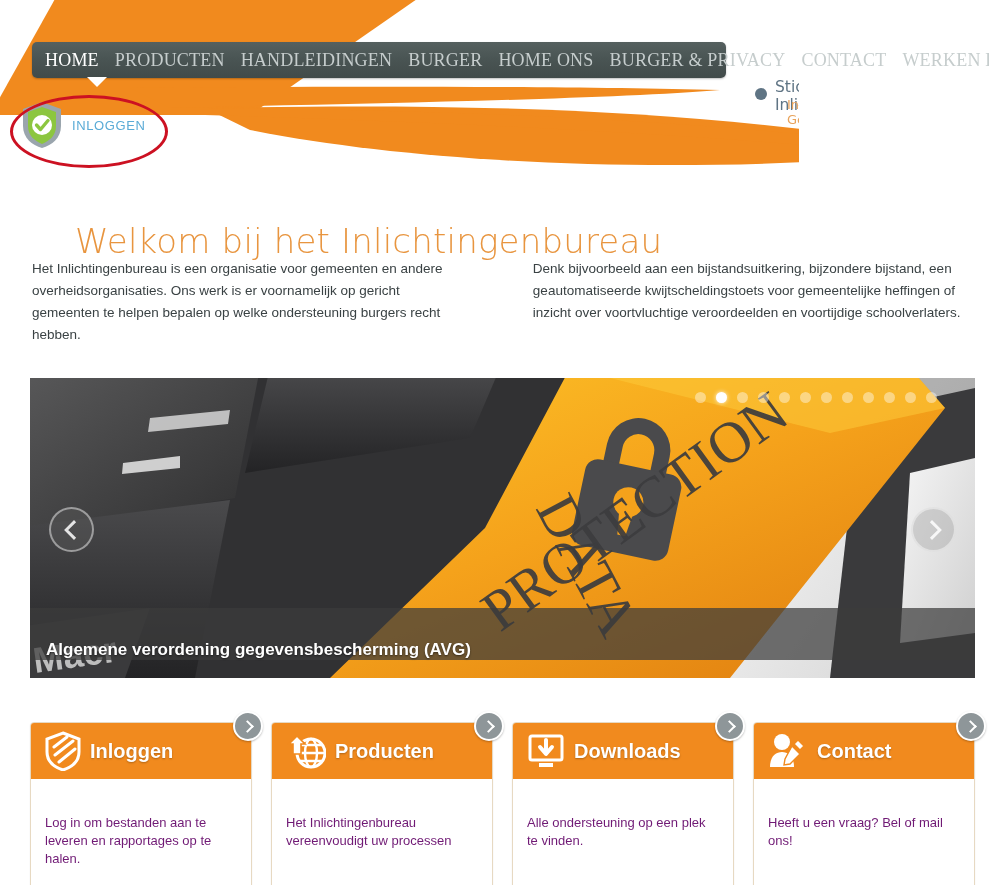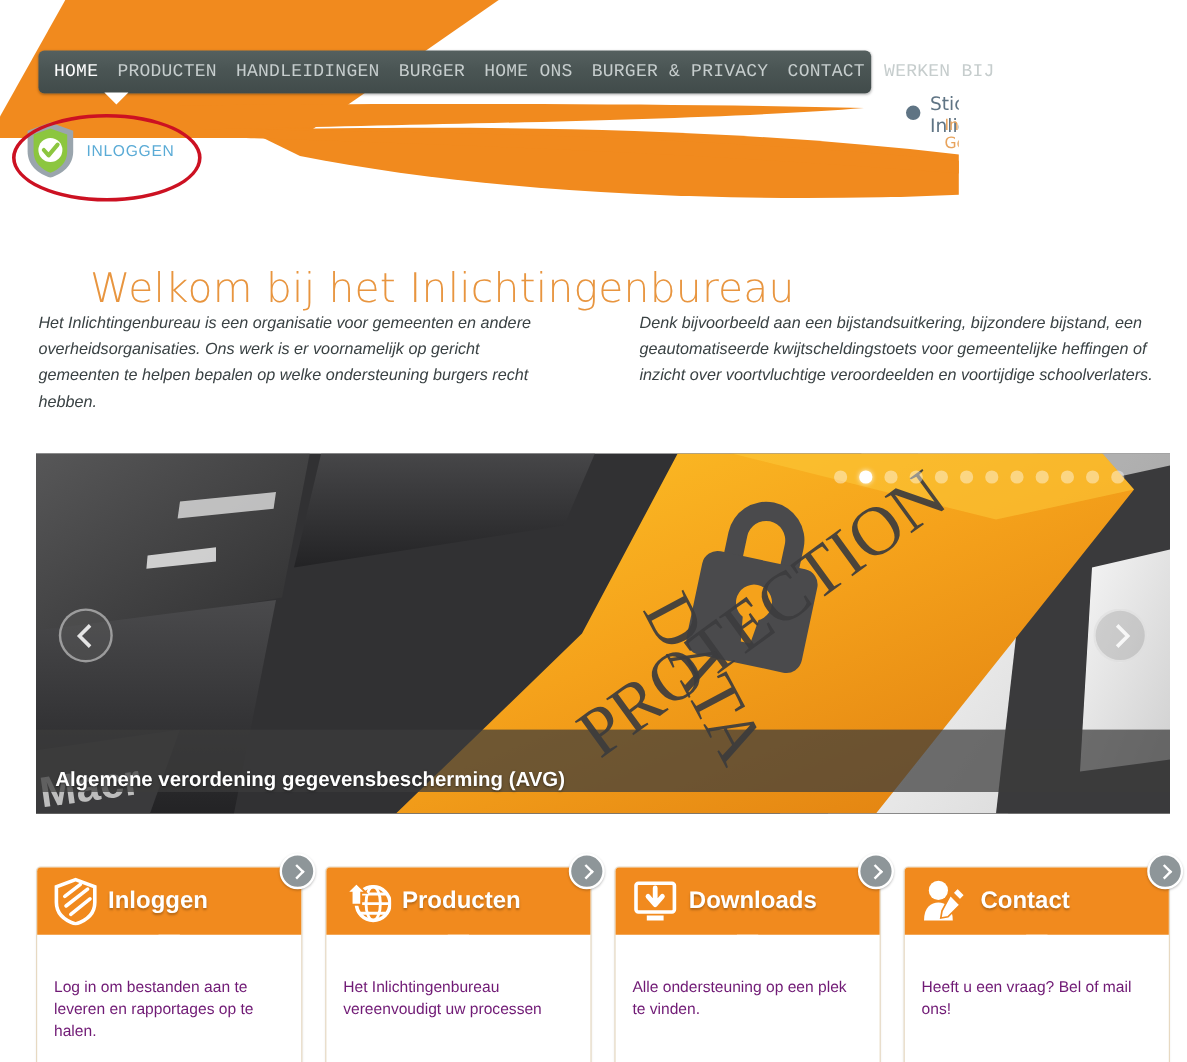--- a/index.html
+++ b/index.html
@@ -42,27 +42,27 @@
     content:"";
     position:absolute;
     left:55px; bottom:-9px;
     width:0;height:0;
     border-left:10px solid transparent;
     border-right:10px solid transparent;
     border-top:10px solid #ffffff;
   }
   .navitem {
     color: #c6cdcd;
-    font-size: 15px;
+    font-size: 18px;
     letter-spacing: .2px;
     text-decoration: none;
     padding: 0 8px;
     white-space: nowrap;
     line-height: 36px;
-    font-family: Liberation Mono, monospace;
+    font-family: Liberation Serif, serif;
     text-align: right;
   }
   .navitem:first-child { padding-left: 13px; }
   .navitem.active { color: #ffffff; }
 
   
   .loginbox {
     position: absolute;
     left: 20px;
     top: 100px;
@@ -97,21 +97,20 @@
     letter-spacing: .2px;
     margin-left: 45px;
   }
   .cols {
     position: absolute;
     left: 32px;
     top: 258px;
     width: 930px;
     display: flex;
     gap: 68px;
-    font-style: italic;
   }
   .cols p {
     margin: 0;
     width: 466px;
     font-size: 13.5px;
     line-height: 22px;
     color: #3a4244;
     font-family: "Liberation Sans", sans-serif;
   }
   .cols p.right { width: 462px; }

